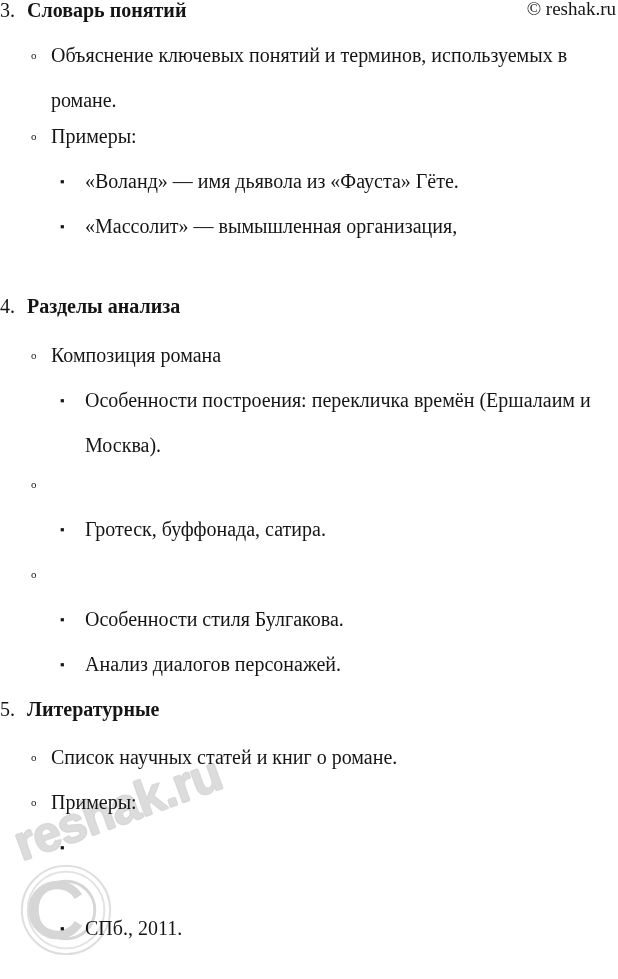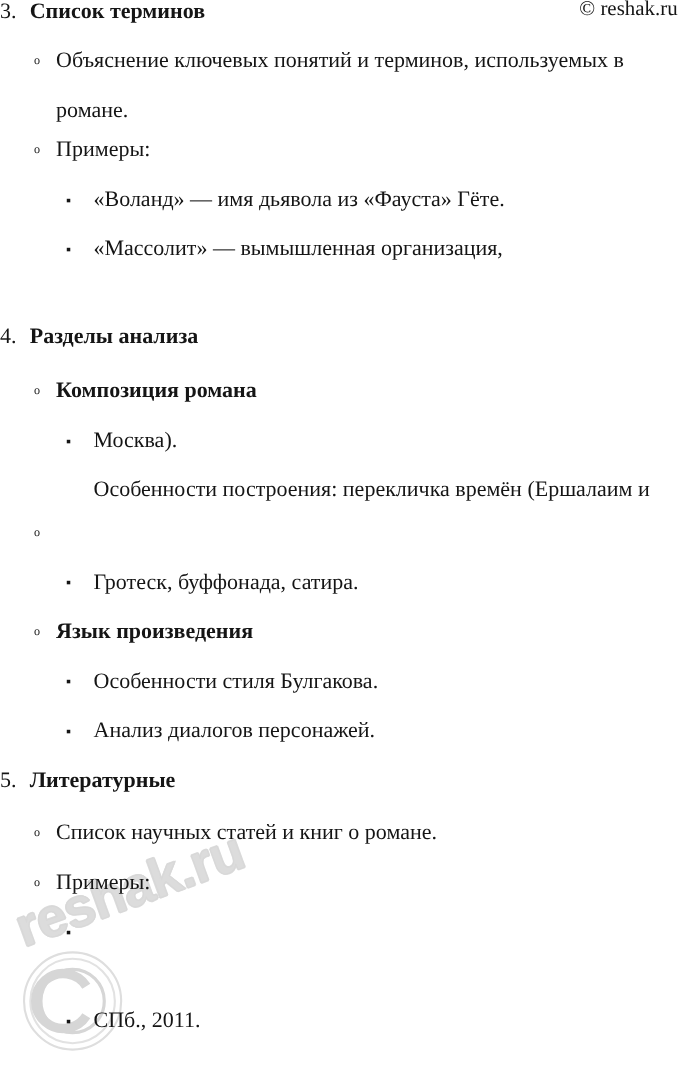--- a/index.html
+++ b/index.html
@@ -115,21 +115,21 @@
     line-height: 45px;
   }
   .lvl3 .marker {
     position: absolute;
     left: 60px;
     top: 0;
     font-size: 13px;
     line-height: 45px;
   }
 
-  .bold { font-weight: 700; }
+  .bold { font-weight: 400; }
   .just-all { text-align: justify; }
 
   .para2 {
     display: block;
   }
 
   
   .t-3   { position: absolute; left: 0;  top: -4px;  width: 100%; }
   .t-4   { position: absolute; left: 0;  top: 292px; width: 100%; }
   .t-5   { position: absolute; left: 0;  top: 695px; width: 100%; }
@@ -164,21 +164,21 @@
       <path d="M63 36 A26 26 0 1 0 63 64" fill="none" stroke="#d6d6d6" stroke-width="9"></path>
     </svg>
   </div>
 
   <div class="header-note">© reshak.ru</div>
 
   <div class="content">
 
     <div class="row lvl1 t-3">
       <span class="marker">3.</span>
-      <span>Список терминов</span>
+      <span>Словарь понятий</span>
     </div>
 
     <div class="row lvl2 b1">
       <span class="marker">o</span>
       <span class="para2 just-all">Объяснение ключевых понятий и терминов, используемых в</span>
       <span class="para2">романе.</span>
     </div>
 
     <div class="row lvl2 b2">
       <span class="marker">o</span>
@@ -200,36 +200,35 @@
       <span>Разделы анализа</span>
     </div>
 
     <div class="row lvl2 b5">
       <span class="marker">o</span>
       <span class="bold">Композиция романа</span>
     </div>
 
     <div class="row lvl3 b6">
       <span class="marker">▪</span>
+      <span class="para2 just-all">Особенности построения: перекличка времён (Ершалаим и</span>
       <span class="para2">Москва).</span>
-      <span class="para2 just-all">Особенности построения: перекличка времён (Ершалаим и</span>
     </div>
 
     <div class="row lvl2 b7">
       <span class="marker">o</span>
     </div>
 
     <div class="row lvl3 b8">
       <span class="marker">▪</span>
       <span>Гротеск, буффонада, сатира.</span>
     </div>
 
     <div class="row lvl2 b9">
       <span class="marker">o</span>
-      <span class="bold">Язык произведения</span>
     </div>
 
     <div class="row lvl3 b10">
       <span class="marker">▪</span>
       <span>Особенности стиля Булгакова.</span>
     </div>
 
     <div class="row lvl3 b11">
       <span class="marker">▪</span>
       <span>Анализ диалогов персонажей.</span>

